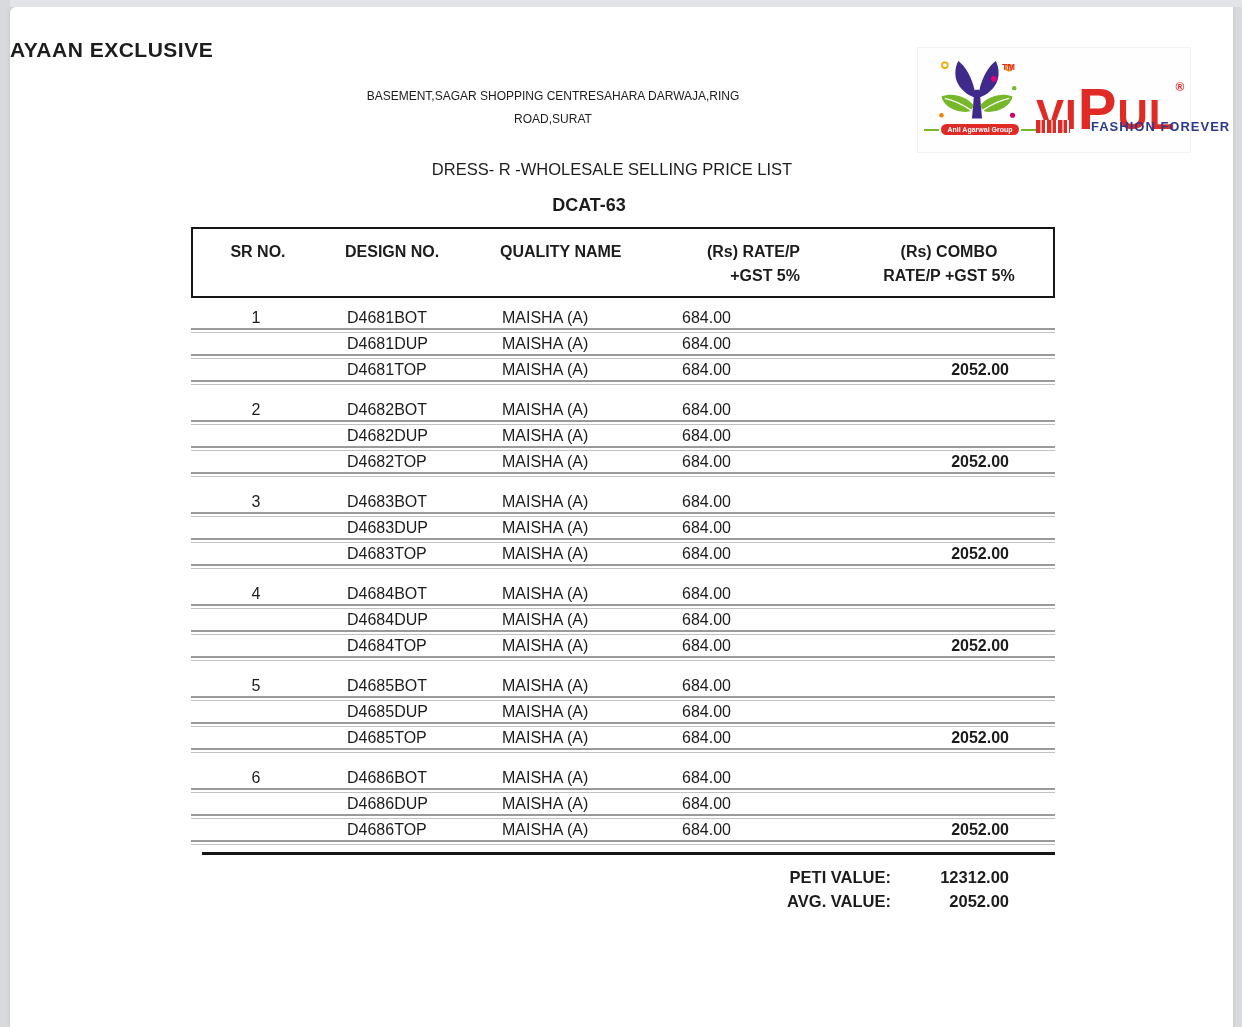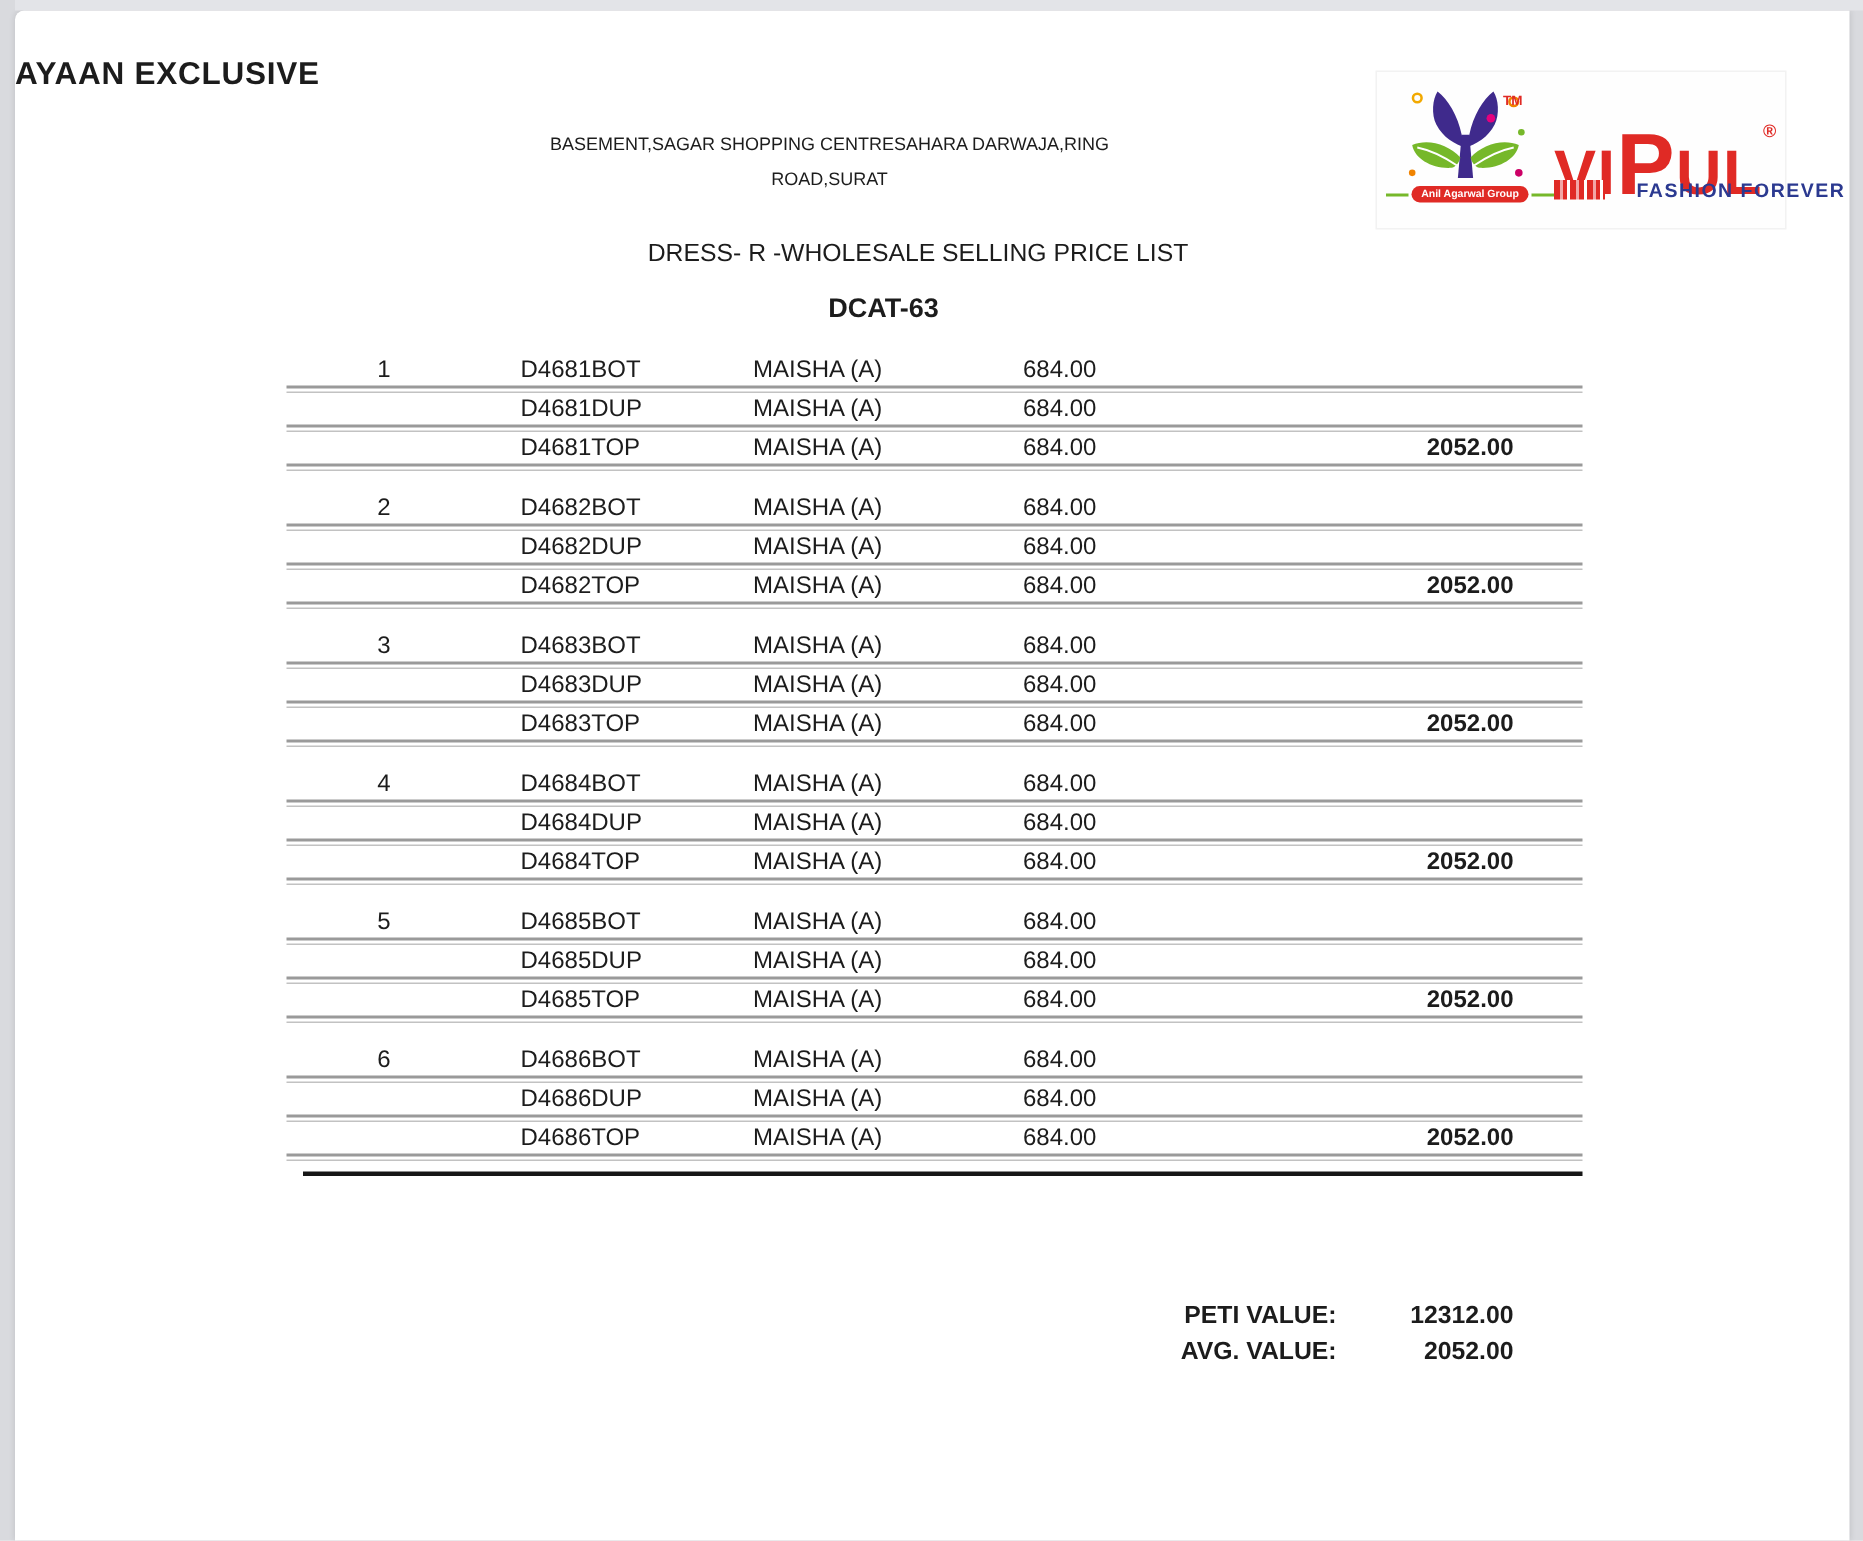--- a/index.html
+++ b/index.html
@@ -103,20 +103,33 @@
       <span class="gline"></span>
     </div>
     <div class="wordmark"><span>VI</span><span class="bigp">P</span><span>UL</span><span class="reg">®</span></div>
     <div class="tagline-row">
       <span class="barcode"></span>
       <span class="tagline">FASHION FOREVER</span>
     </div>
   </div>
 
   <div class="abs table">
+    <div class="thead">
+      <div class="hc h-sr">SR NO.</div>
+      <div class="hc h-design">DESIGN NO.</div>
+      <div class="hc h-quality">QUALITY NAME</div>
+      <div class="hc h-rate">
+        <div>(Rs) RATE/P</div>
+        <div>+GST 5%</div>
+      </div>
+      <div class="hc h-combo">
+        <div>(Rs) COMBO</div>
+        <div>RATE/P +GST 5%</div>
+      </div>
+    </div>
     <div class="tbody" id="tbody">
         <div class="group">
           <div class="row">
             <div class="cell sr">1</div>
             <div class="cell design">D4681BOT</div>
             <div class="cell quality">MAISHA (A)</div>
             <div class="cell rate">684.00</div>
             <div class="cell combo"></div>
             <div class="cell"></div>
           </div>

